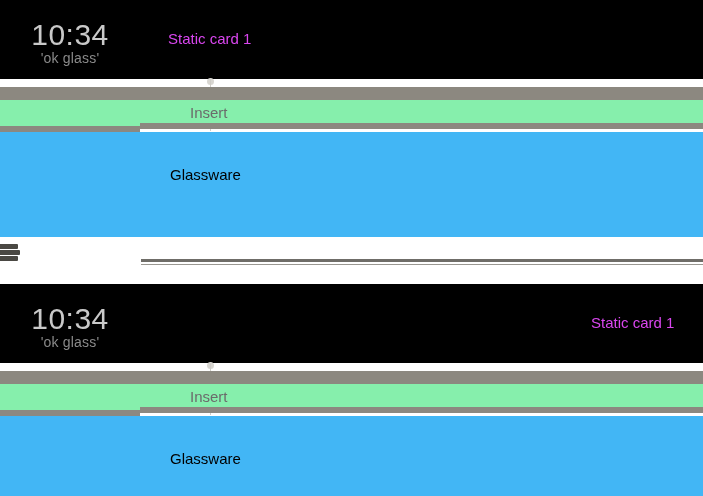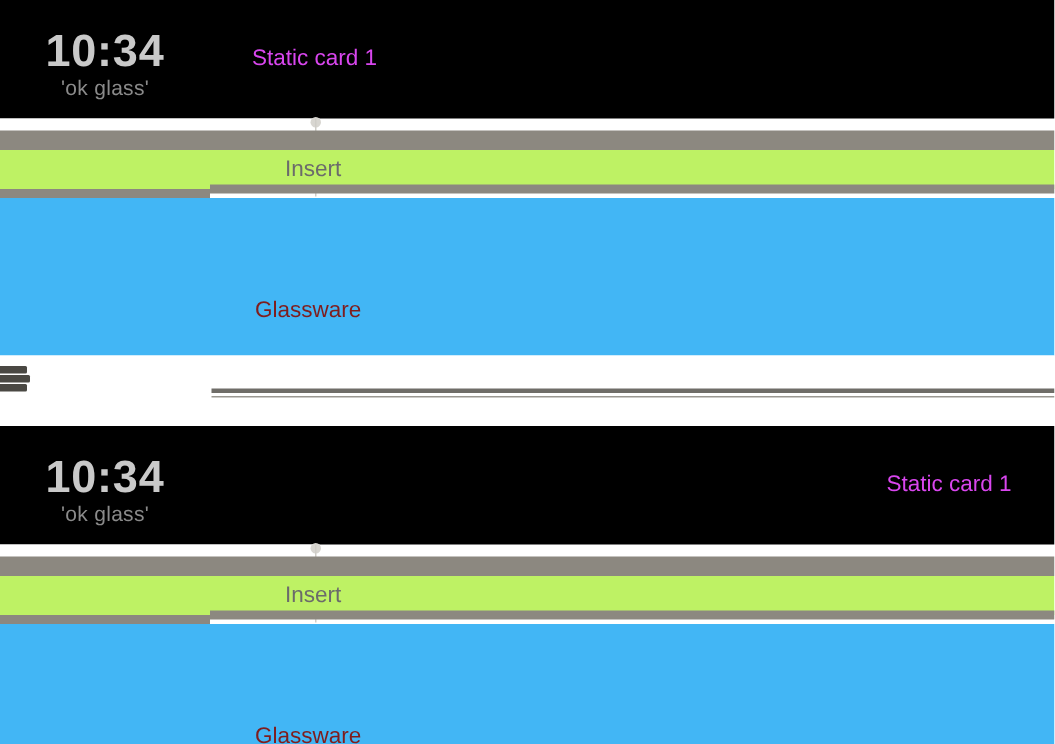--- a/index.html
+++ b/index.html
@@ -34,54 +34,54 @@
 
   .blue-band {
     background: #42b6f5;
   }
 
   .gray-band {
     background: #8c8880;
   }
 
   .white-band {
-    background: #bef264;
+    background: #86efac;
   }
 
   
   .clock-wrap {
     position: absolute;
     left: 0;
     width: 140px;
     text-align: center;
     color: #b6b6b6;
   }
   .clock-time {
     font-size: 30px;
-    font-weight: 700;
+    font-weight: 400;
     letter-spacing: 0.5px;
     line-height: 34px;
     color: #c9c9c9;
   }
   .clock-hint {
     font-size: 14px;
     line-height: 12px;
     color: #8a8a8a;
     letter-spacing: 0.2px;
   }
 
   
   .card-label {
     position: absolute;
     font-size: 15px;
     line-height: 18px;
     white-space: nowrap;
   }
   .card-label.on-dark { color: #d946ef; }
-  .card-label.on-blue { color: #7f1d1d; margin-top: 32px; }
+  .card-label.on-blue { color: #000000; }
   .card-label.on-light { color: #6b6b6b; }
 
   
   .hairline {
     position: absolute;
     background: #ffffff;
     height: 2px;
   }
   .vtick {
     position: absolute;

